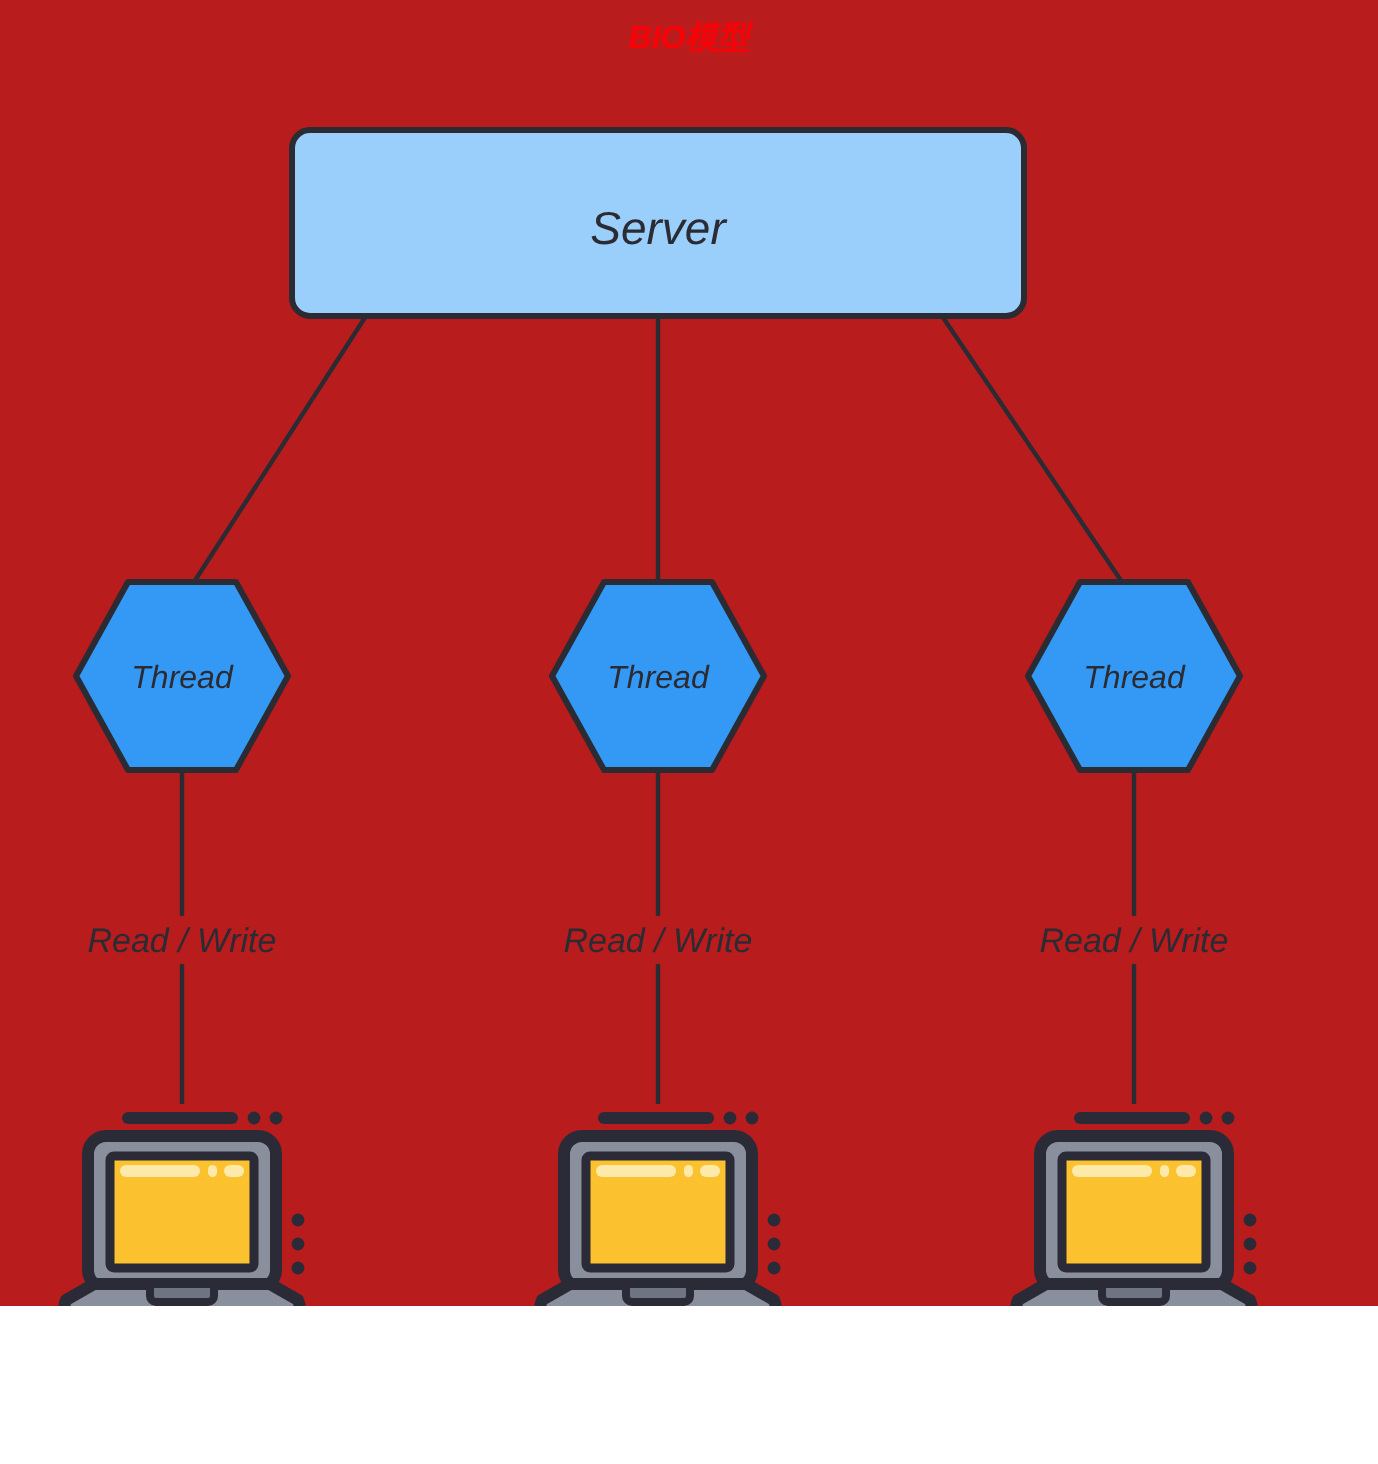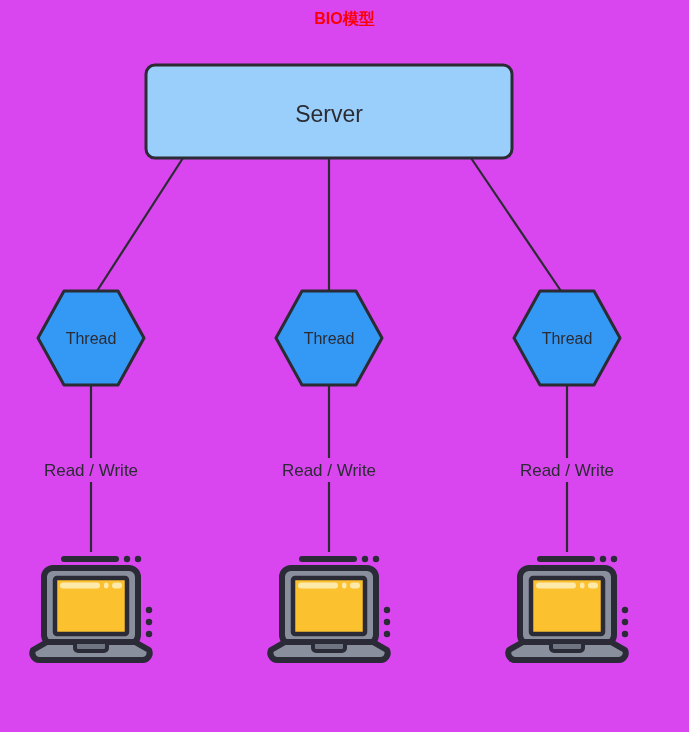--- a/index.html
+++ b/index.html
@@ -6,23 +6,24 @@
     margin: 0;
     padding: 0;
     background: #ffffff;
   }
   body {
     font-family: "Liberation Sans", sans-serif;
   }
   #canvas {
     position: relative;
     width: 689px;
-    height: 732px;
-    background: #d946ef;
+    height: 653px;
+    background: #b91c1c;
     overflow: hidden;
+    font-style: italic;
   }
   #diagram-svg {
     position: absolute;
     left: 0;
     top: 0;
     width: 689px;
     height: 732px;
   }
   .title-text {
     font-family: "Liberation Sans", sans-serif;

